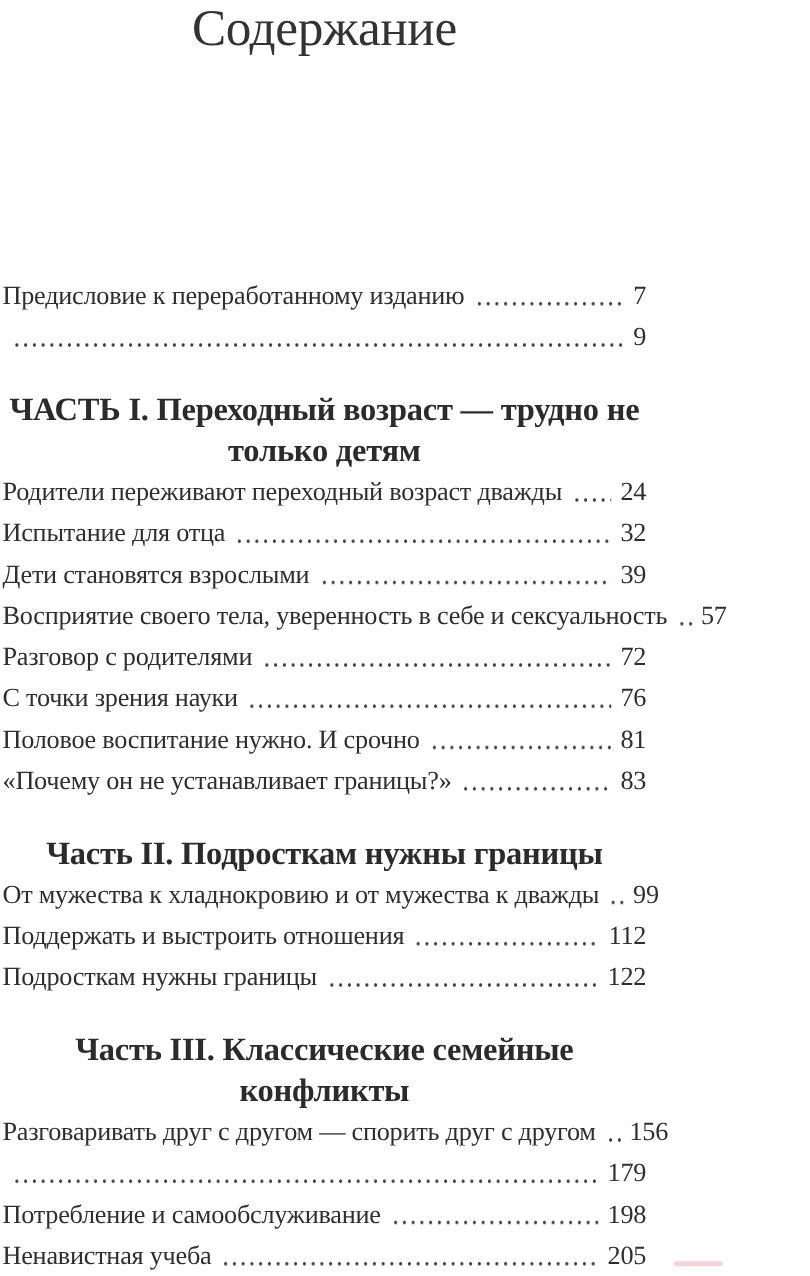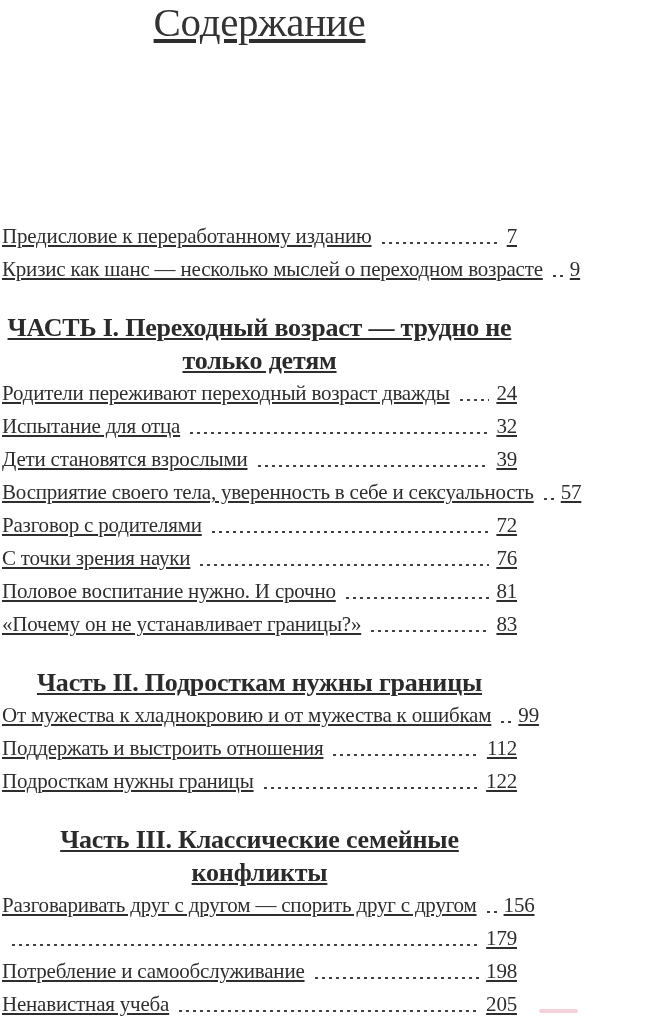--- a/index.html
+++ b/index.html
@@ -12,21 +12,20 @@
     background: #ffffff;
     overflow: hidden;
     position: relative;
     font-family: "Liberation Serif", "DejaVu Serif", serif;
     color: #2e2e2e;
   }
   .page {
     padding: 0 3px 0 2px;
     box-sizing: border-box;
     width: 520px;
-    text-decoration: underline;
   }
   .page-title {
     font-size: 41px;
     font-weight: 400;
     line-height: 44px;
     text-align: center;
     margin: 0;
     letter-spacing: -0.3px;
     color: #333333;
   }
@@ -92,21 +91,20 @@
 
         <div class="toc-list">
 
             <div class="toc-row">
               <span class="entry-title">Предисловие к переработанному изданию</span>
               <span class="leader"></span>
               <span class="entry-page">7</span>
             </div>
 
             <div class="toc-row">
-              <span class="entry-title">Кризис как шанс — несколько мыслей о переходном возрасте</span>
               <span class="leader"></span>
               <span class="entry-page">9</span>
             </div>
           </div>
       </section>
 
       <section class="toc-section">
         <h2 class="section-heading">ЧАСТЬ I. Переходный возраст — трудно не только детям</h2>
         <div class="toc-list">
 
@@ -159,21 +157,21 @@
               <span class="entry-page">83</span>
             </div>
           </div>
       </section>
 
       <section class="toc-section">
         <h2 class="section-heading">Часть II. Подросткам нужны границы</h2>
         <div class="toc-list">
 
             <div class="toc-row">
-              <span class="entry-title">От мужества к хладнокровию и от мужества к ошибкам</span>
+              <span class="entry-title">От мужества к хладнокровию и от мужества к дважды</span>
               <span class="leader"></span>
               <span class="entry-page">99</span>
             </div>
 
             <div class="toc-row">
               <span class="entry-title">Поддержать и выстроить отношения</span>
               <span class="leader"></span>
               <span class="entry-page">112</span>
             </div>
 

